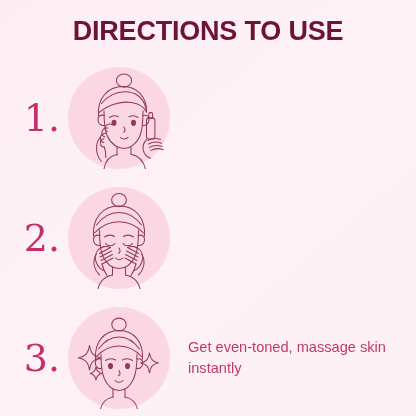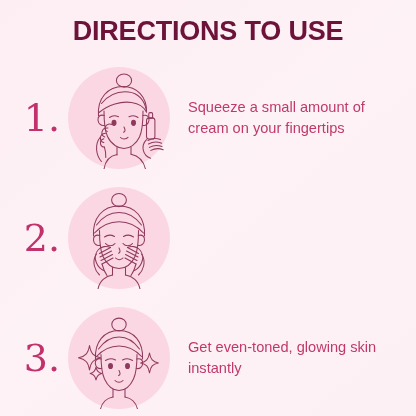--- a/index.html
+++ b/index.html
@@ -145,21 +145,20 @@
 
           <path d="M80 73.5 C83.6 71.4 88.5 71 92.5 72.6"></path>
           <path d="M80.5 77 C84.2 74.8 89.4 74.4 93.6 76.2"></path>
           <path d="M81.4 80.4 C85 78.4 90 78.1 94 79.6"></path>
           <path d="M78.5 72.6 C75.5 75.6 74.4 79.6 75.4 83.6 C76.3 87.2 79 90 82.6 91.2"></path>
           <path d="M82.8 83.4 C86.6 81.4 91.5 81.2 95.2 82.8"></path>
         </g>
       </svg>
     </div>
 
-    <div class="step-text">Squeeze a small amount of cream on your fingertips</div>
   </div>
 
   <div class="step-row" id="step-row-2">
 
     <div class="step-number">2.</div>
 
     <div class="step-figure">
       <svg viewBox="0 0 102 102" xmlns="http://www.w3.org/2000/svg">
         <circle cx="51" cy="51" r="51" fill="#fbd7e3"></circle>
         <g fill="none" stroke="#8f3a5c" stroke-width="1.05" stroke-linecap="round" stroke-linejoin="round">
@@ -250,16 +249,16 @@
 
           <path d="M21.5 38.5 C22.8 46.4 25.6 49.4 32.5 50.8 C25.6 52.2 22.8 55.2 21.5 63 C20.2 55.2 17.4 52.2 10.5 50.8 C17.4 49.4 20.2 46.4 21.5 38.5 Z"></path>
 
           <path d="M28 60 C28.7 64.2 30.2 65.8 33.8 66.5 C30.2 67.2 28.7 68.8 28 73 C27.3 68.8 25.8 67.2 22.2 66.5 C25.8 65.8 27.3 64.2 28 60 Z"></path>
 
           <path d="M81.5 46 C82.5 52.4 84.8 54.8 90.4 55.9 C84.8 57 82.5 59.4 81.5 65.8 C80.5 59.4 78.2 57 72.6 55.9 C78.2 54.8 80.5 52.4 81.5 46 Z"></path>
         </g>
       </svg>
     </div>
 
-    <div class="step-text">Get even-toned, glowing skin instantly</div>
+    <div class="step-text">Get even-toned, massage skin instantly</div>
   </div>
 
 </div>
 
 </body></html>

